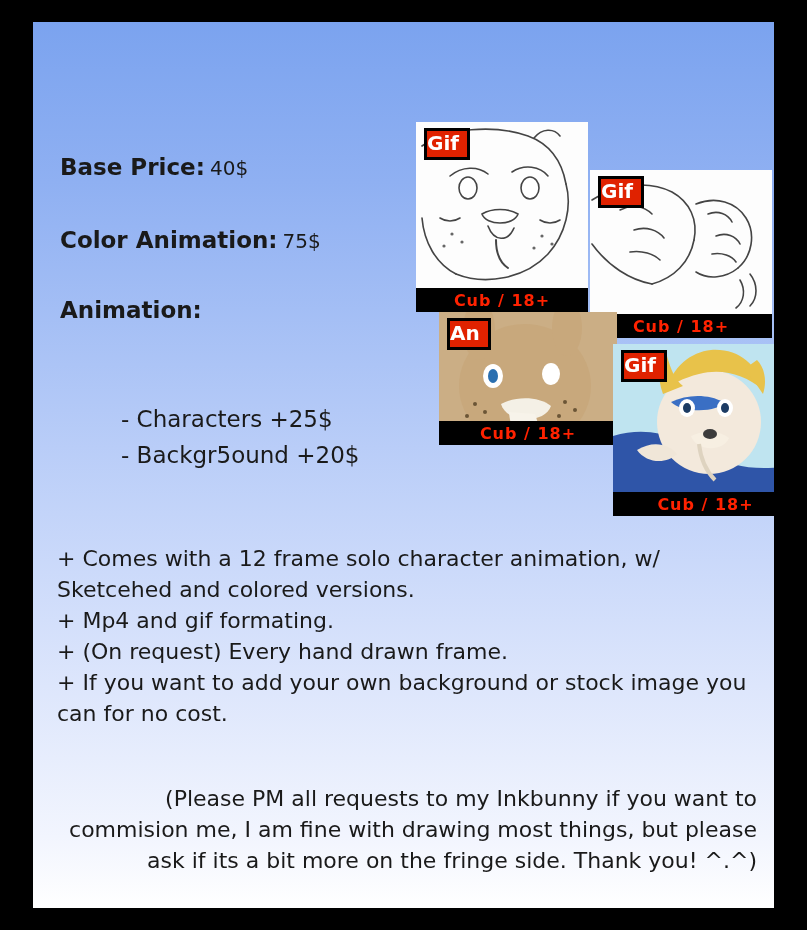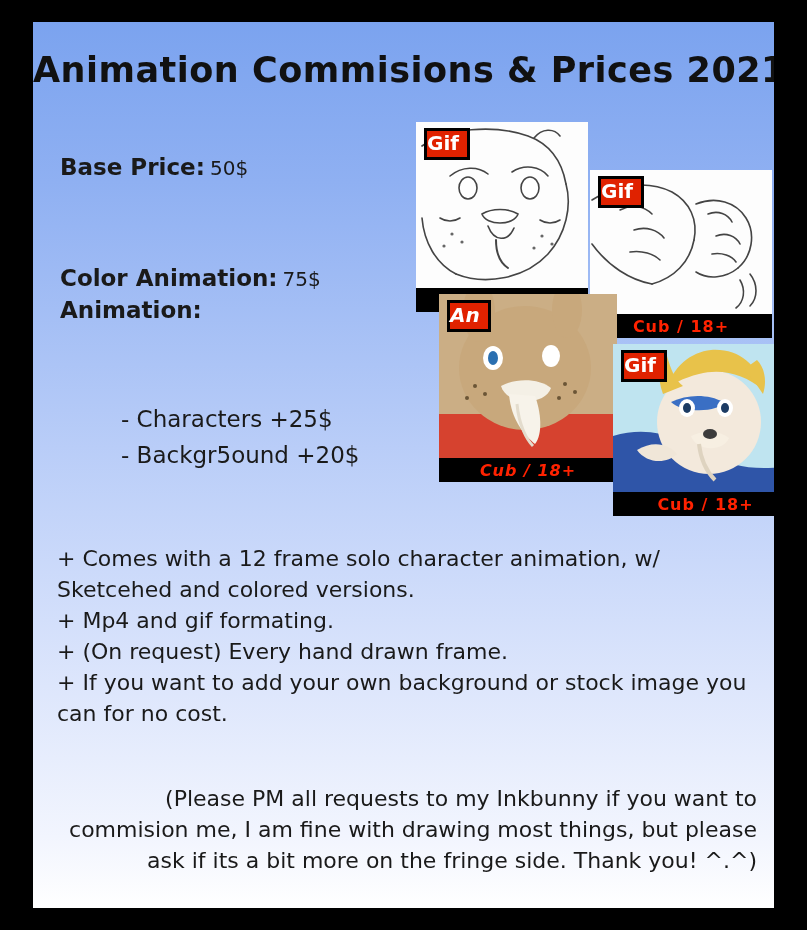--- a/index.html
+++ b/index.html
@@ -47,21 +47,21 @@
   .lbl {
     font-weight: bold;
     font-size: 23px;
   }
   .val {
     font-weight: normal;
     font-size: 20px;
   }
 
   #base-price { left: 27px; top: 132px; }
-  #color-anim { left: 27px; top: 205px; margin-top: 38px; }
+  #color-anim { left: 27px; top: 205px; }
   #additions  { left: 27px; top: 275px; }
 
   .addition-item {
     position: absolute;
     left: 88px;
     font-size: 23px;
     color: #1a1a1a;
     white-space: nowrap;
   }
   #add-0 { top: 348px; }
@@ -123,39 +123,38 @@
 
   
   #thumb-1 { left: 383px; top: 100px; width: 172px; height: 190px; }
   #thumb-1 .art { background: #fdfdfd; }
 
   
   #thumb-2 { left: 557px; top: 148px; width: 182px; height: 168px; }
   #thumb-2 .art { background: #fdfdfd; }
 
   
-  #thumb-3 { left: 406px; top: 272px; width: 178px; height: 188px; font-style: italic; }
+  #thumb-3 { left: 406px; top: 290px; width: 178px; height: 133px; }
   #thumb-3 .art { background: #c8a87c; }
 
   
   #thumb-4 { left: 580px; top: 322px; width: 185px; height: 172px; }
   #thumb-4 .art { background: #b9e1ef; }
 
   svg { display: block; }
 </style>
 </head>
 <body>
 
 <div id="poster">
 
-  <div class="title">Animation Commisions &amp; Prices 2021</div>
 
   <div class="line" id="base-price">
     <span class="lbl">Base Price:</span>
-    <span class="val">50$</span>
+    <span class="val">40$</span>
   </div>
 
   <div class="line" id="color-anim">
     <span class="lbl">Color Animation:</span>
     <span class="val">75$</span>
   </div>
 
   <div class="line lbl" id="additions">Animation:</div>
 
   <div class="addition-item" id="add-1">- Characters +25$</div>

